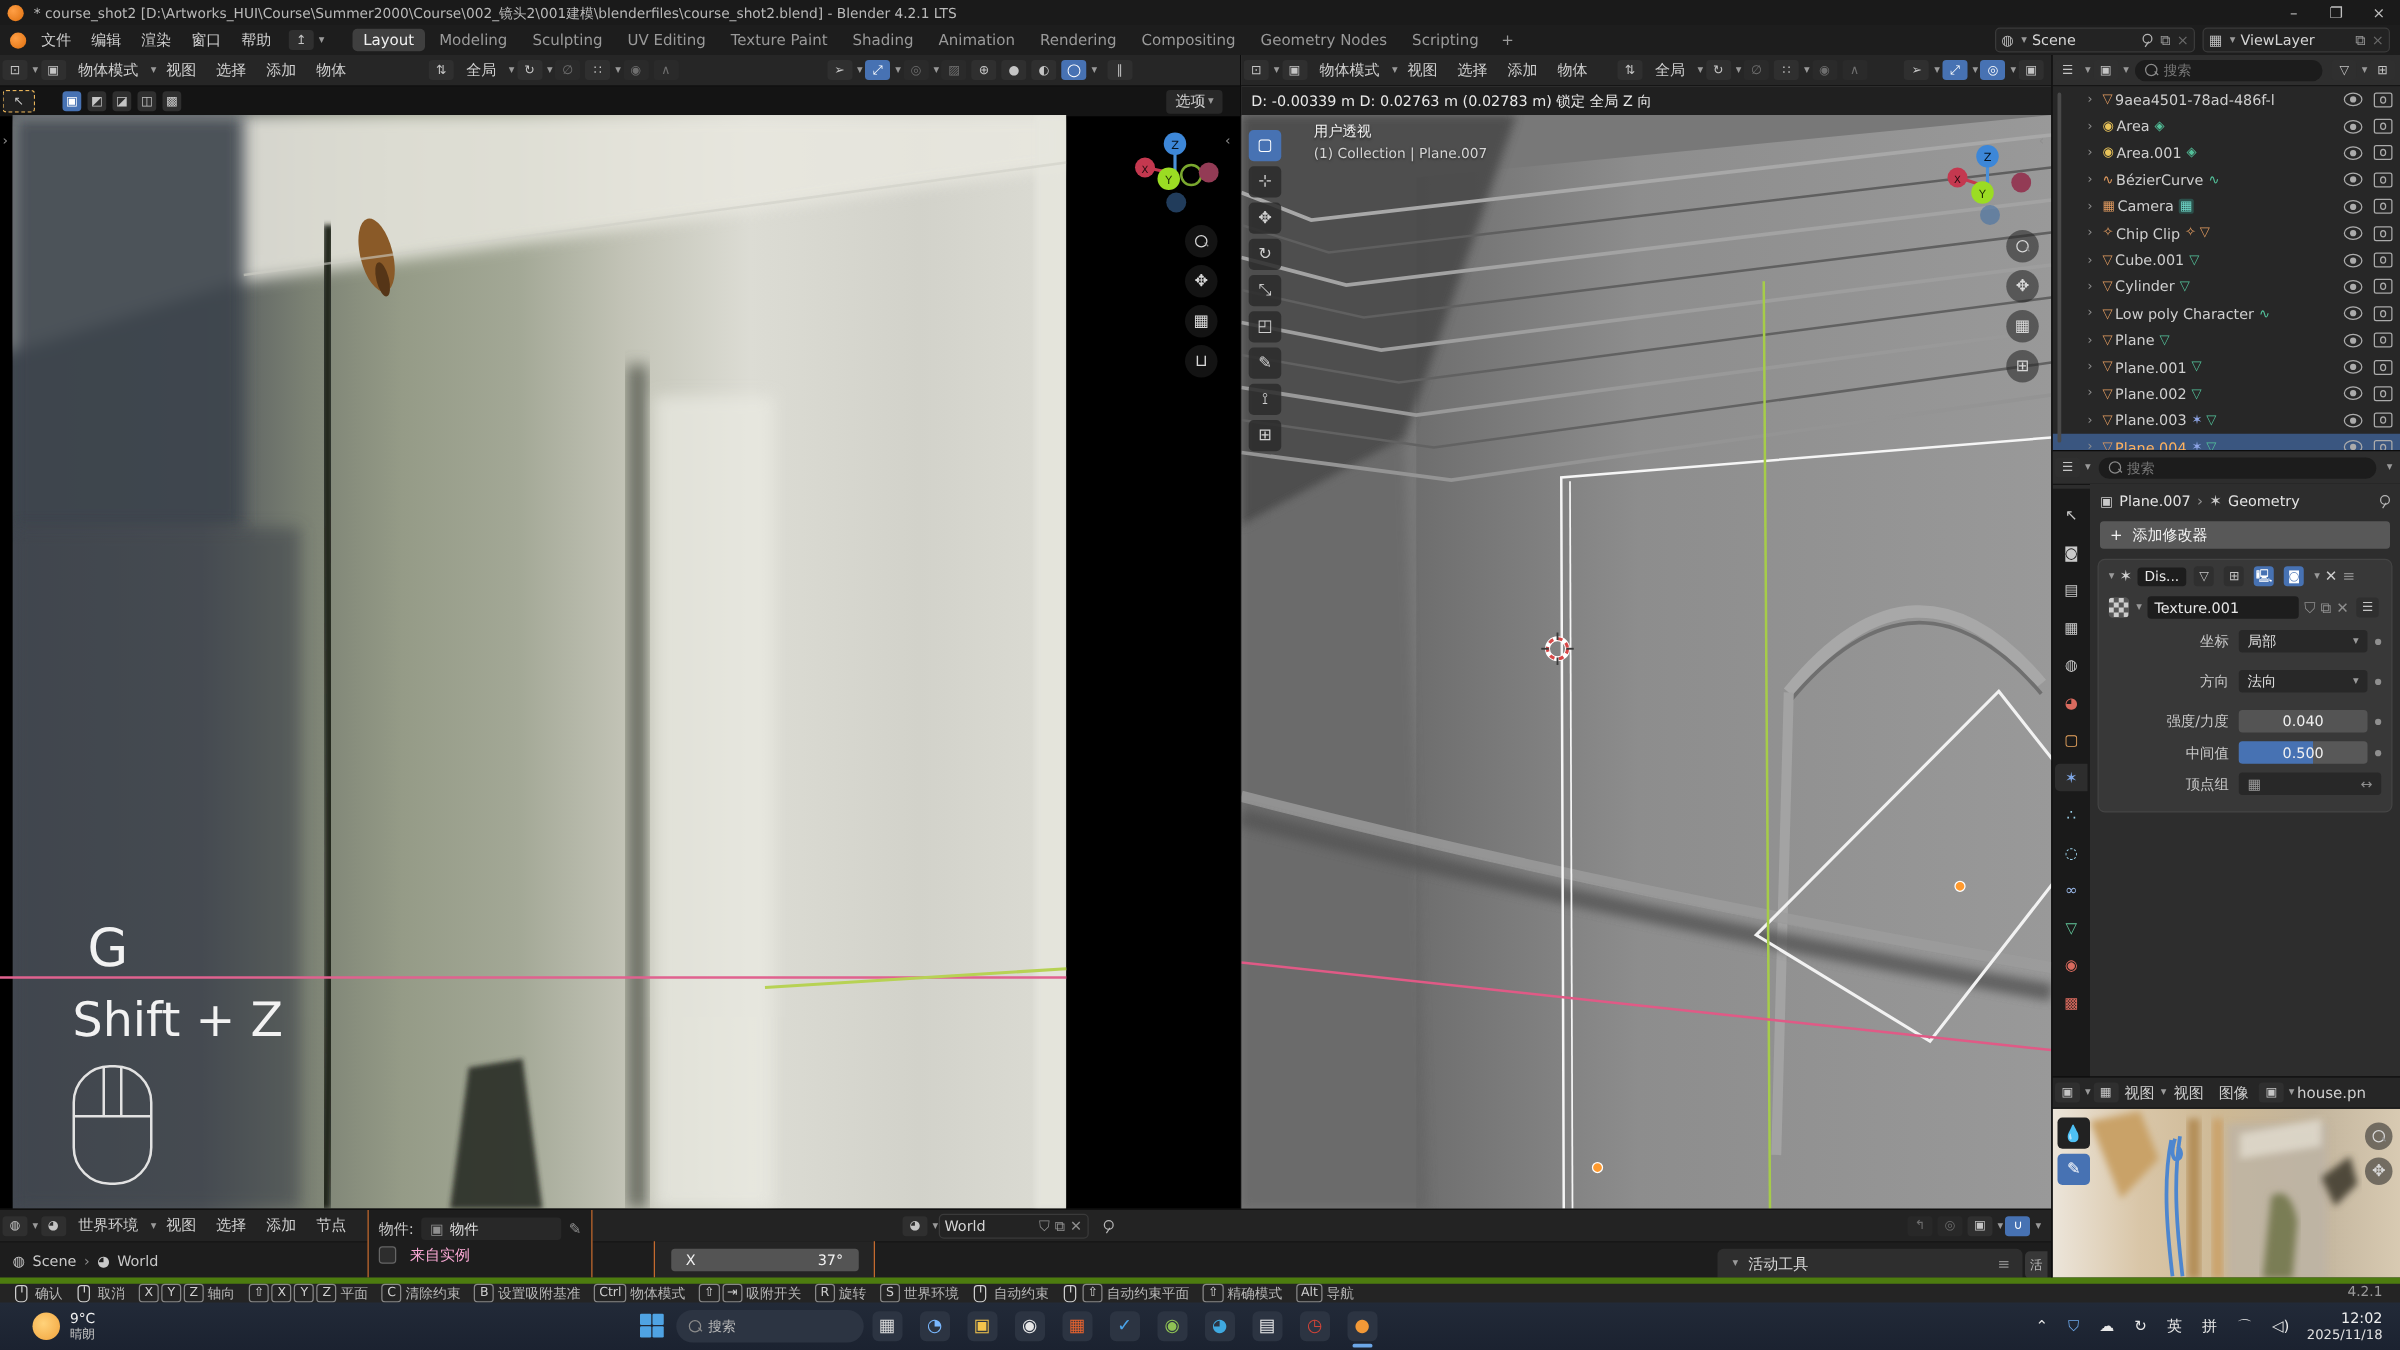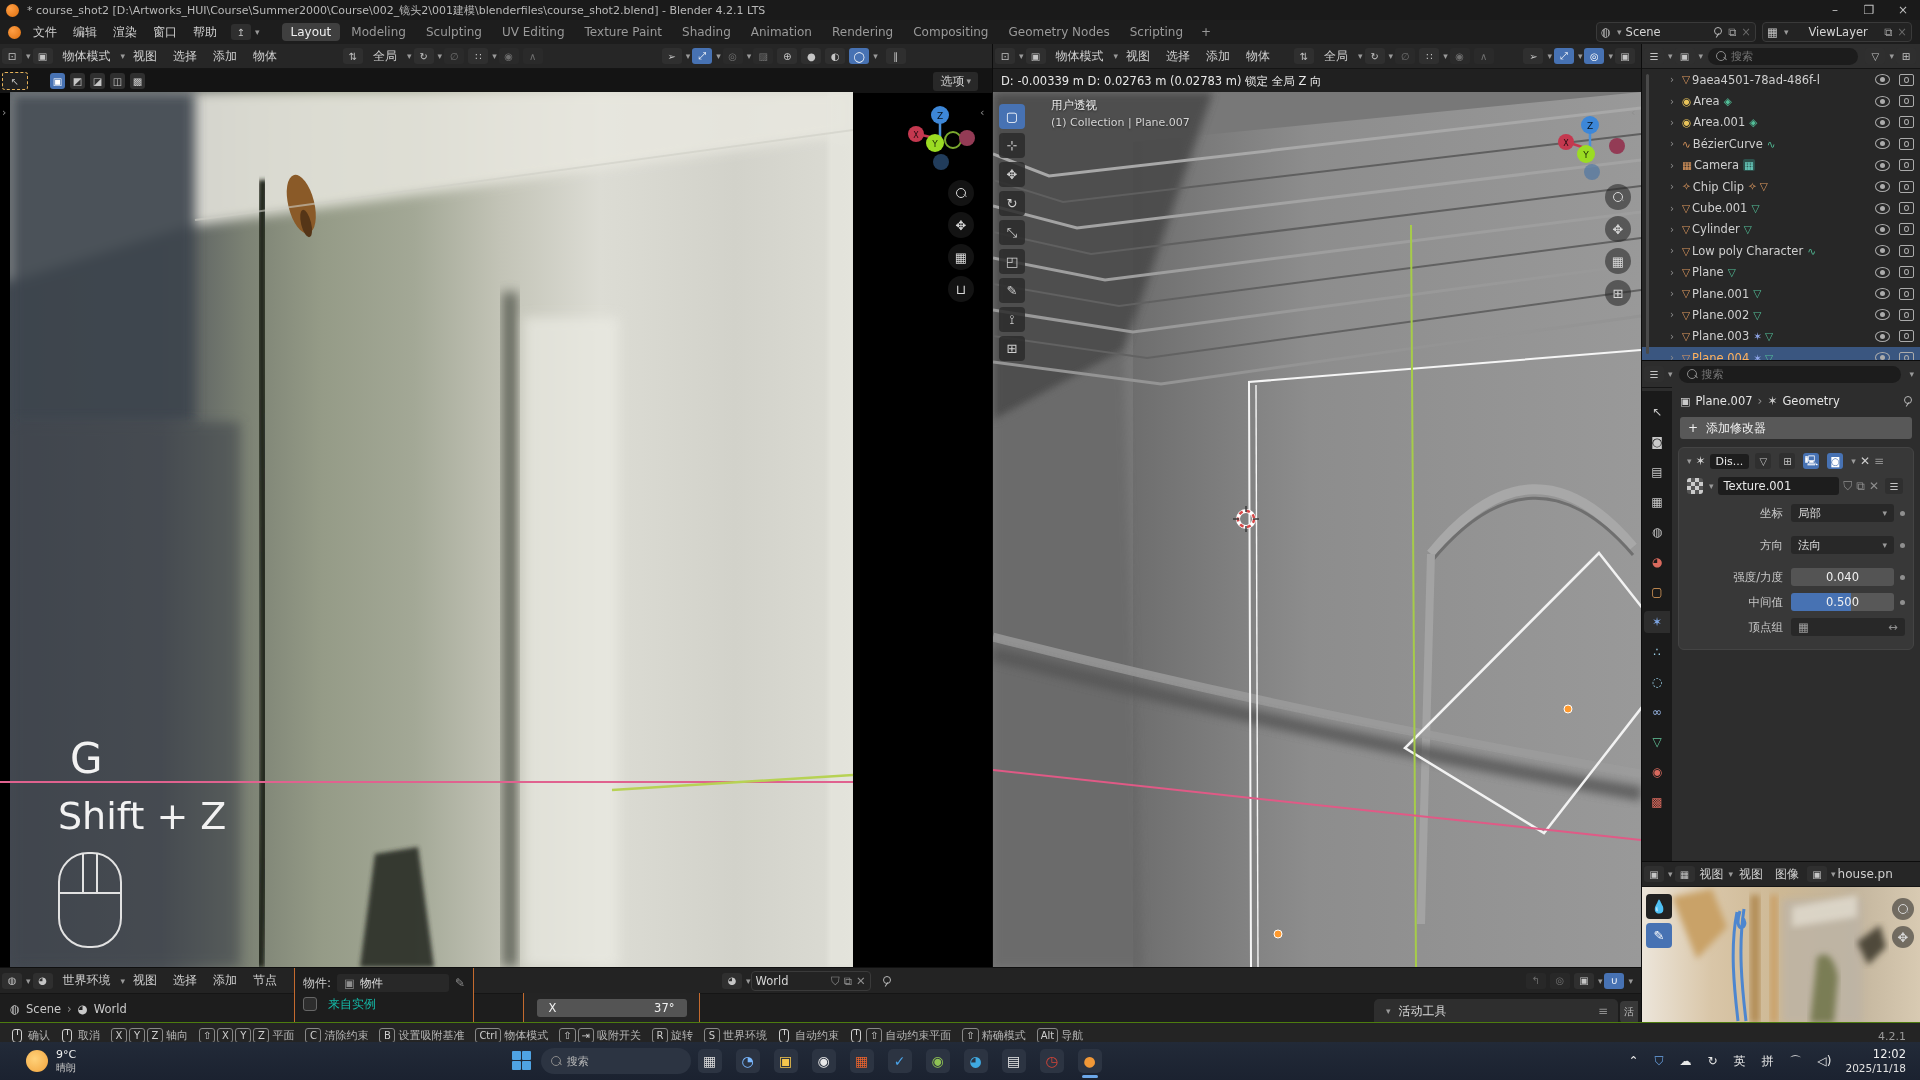--- a/index.html
+++ b/index.html
@@ -64,21 +64,21 @@
   .plabel{color:#c9c9c9;font-size:11.5px;text-align:right;width:96px;flex:none;margin-right:8px;white-space:nowrap;}
   .pfield{background:#545454;border-radius:3px;height:18px;color:#f1f1f1;font-size:11.5px;display:flex;align-items:center;justify-content:center;flex:1;}
   .pdrop{background:#282828;border-radius:3px;height:18px;color:#dedede;font-size:11.5px;display:flex;align-items:center;padding:0 7px;flex:1;justify-content:space-between;}
   .pdot{width:5px;height:5px;border-radius:50%;background:#8f8f8f;margin-left:6px;flex:none;}
   .prow{display:flex;align-items:center;margin:0 8px 7px 8px;}
   
   .tbtn{width:26px;height:25px;background:rgba(43,43,43,.85);border-radius:4px;display:flex;align-items:center;justify-content:center;color:#cfcfcf;font-size:13px;margin-bottom:4px;}
   .tbtn.on{background:#4772b3;color:#fff;}
   .navico{width:26px;height:26px;border-radius:50%;background:rgba(35,35,35,.55);color:#d8d8d8;display:flex;align-items:center;justify-content:center;margin-bottom:6px;font-size:13px;}
   
-  #statusbar{left:0;top:1022px;width:1920px;height:20px;background:#242424;display:flex;align-items:flex-end;color:#b5b5b5;font-size:11px;border-top:1px solid #4d7c0f;}
+  #statusbar{left:0;top:1022px;width:1920px;height:20px;background:#242424;display:flex;align-items:flex-start;color:#b5b5b5;font-size:11px;border-top:5px solid #4d7c0f;}
   .hint{display:flex;align-items:center;margin-right:10px;white-space:nowrap;gap:2px;}
   #taskbar{left:0;top:1042px;width:1920px;height:38px;background:linear-gradient(#222a38,#1b2230);display:flex;align-items:center;}
   .tico{width:24px;height:24px;border-radius:5px;display:flex;align-items:center;justify-content:center;font-size:14px;margin:0 7px;position:relative;}
   .tico.active::after{content:"";position:absolute;bottom:-5px;left:4px;right:4px;height:3px;border-radius:2px;background:#6ca7e8;}
   .winlogo{width:20px;height:20px;display:grid;grid-template-columns:9px 9px;grid-template-rows:9px 9px;gap:1px;}
   .winlogo i{background:#4fa3e3;border-radius:1px;}
   .traytxt{color:#e8e8e8;font-size:12px;margin:0 8px;white-space:nowrap;}
   #watermark{left:8px;top:1014px;font-size:40px;font-weight:bold;color:rgba(255,255,255,.16);letter-spacing:2px;z-index:60;pointer-events:none;}
   .pin{width:10px;height:10px;position:relative;display:inline-block;}
   .pin::before{content:"";position:absolute;left:2px;top:0;width:6px;height:6px;border:1.4px solid #b5b5b5;border-radius:50%;}
@@ -133,21 +133,21 @@
       <span style="color:#bfbfbf;margin-right:4px">◍</span>
         <span class="chev">▾</span>
       <span style="margin-left:4px;flex:1">Scene</span>
       <span class="pin"></span>
       <span style="margin-left:6px;color:#9a9a9a">⧉</span>
       <span style="margin-left:5px;color:#6a6a6a">×</span>
     </span>
     <span class="selblock" style="width:140px;margin:0 8px 0 6px">
       <span style="color:#bfbfbf;margin-right:4px">▦</span>
         <span class="chev">▾</span>
-      <span style="margin-left:20px;flex:1">ViewLayer</span>
+      <span style="margin-left:4px;flex:1">ViewLayer</span>
       <span style="color:#9a9a9a">⧉</span>
       <span style="margin-left:5px;color:#6a6a6a">×</span>
     </span>
   </div>
 
   <div class="abs" id="vp-left" style="left:0;top:44px;width:992px;height:923px;background:#000;">
     <div class="edhead" style="height:24px">
       <span class="hicon">⊡</span>
         <span class="chev">▾</span>
       <span class="hicon">▣</span>
@@ -855,21 +855,21 @@
         <span class="pdrop" style="flex:1">
           <span style="display:flex;gap:5px;align-items:center">
               <span class="dim">▣</span>
               <span>物件</span>
             </span>
         </span>
         <span class="dim">✎</span>
       </div>
       <div class="row" style="gap:6px;height:20px">
         <span class="checkbox off"></span>
-        <span style="color:#14b8a6">来自实例</span>
+        <span style="color:#f9a8d4">来自实例</span>
       </div>
     </div>
 
     <div class="abs" style="left:523px;top:25px;width:175px;height:30px;background:#242424;border-left:1px solid #c46a2e;border-right:1px solid #c46a2e;display:flex;align-items:center;justify-content:center">
       <span class="pfield" style="width:150px;flex:none;justify-content:space-between;padding:0 12px;box-sizing:border-box">
         <span>X</span>
         <span>37°</span>
       </span>
     </div>
 

